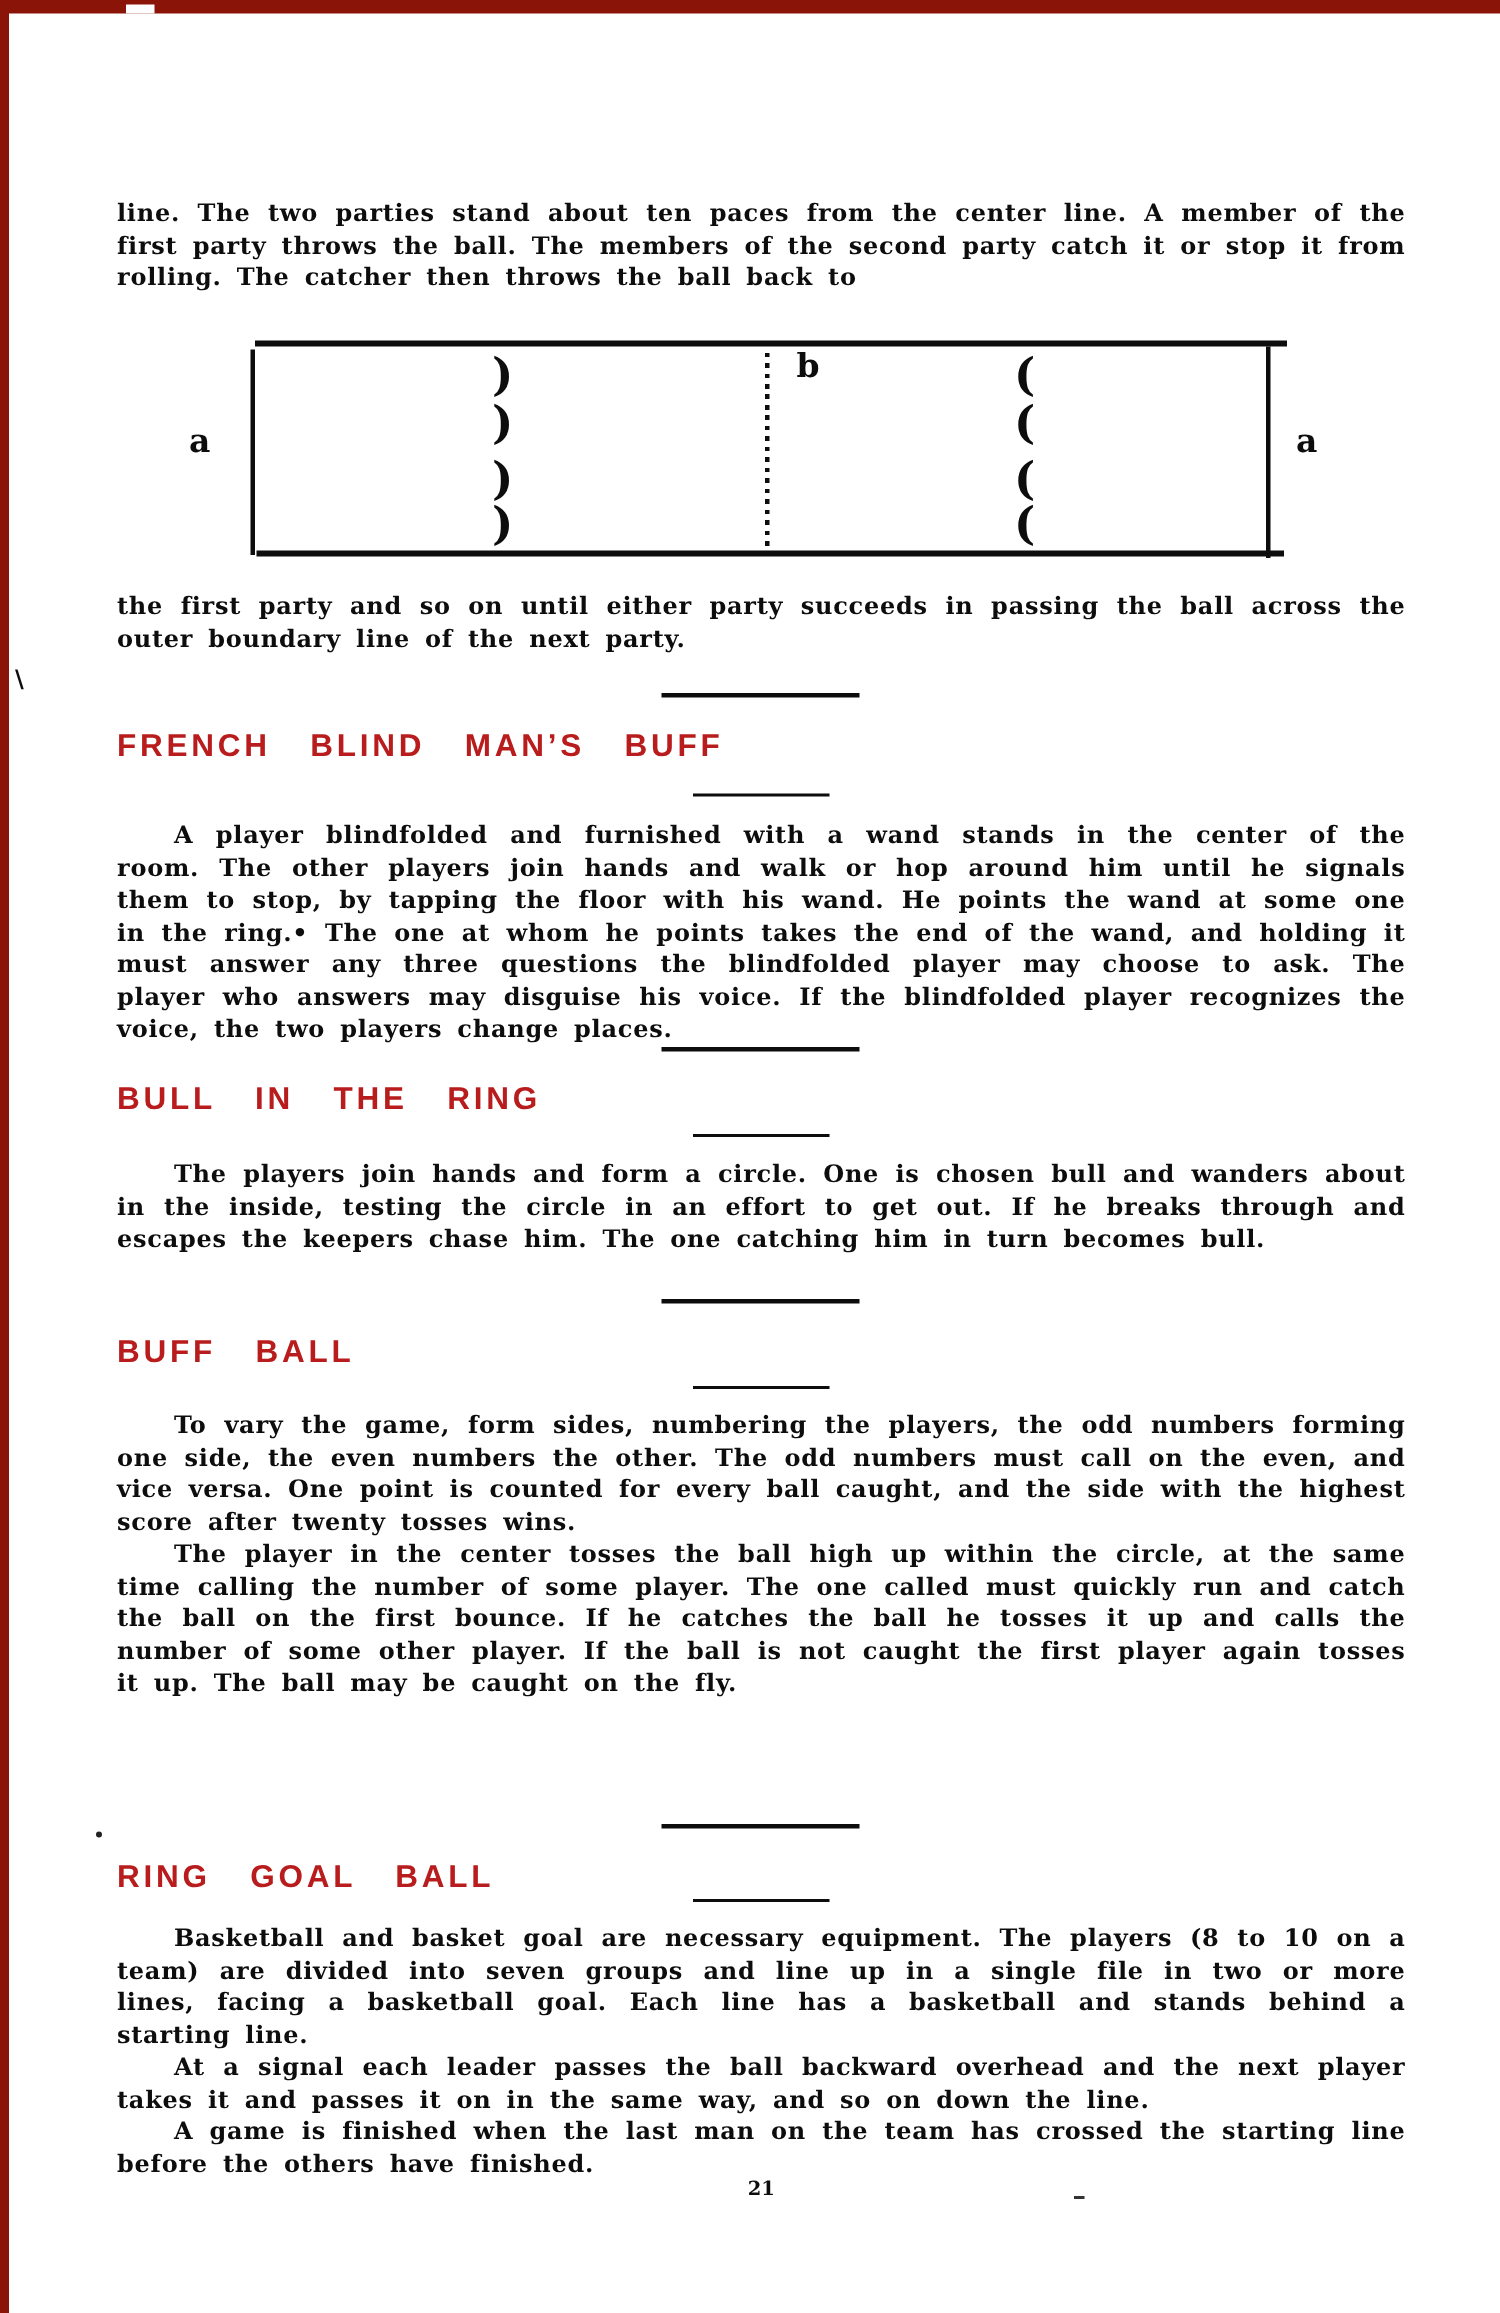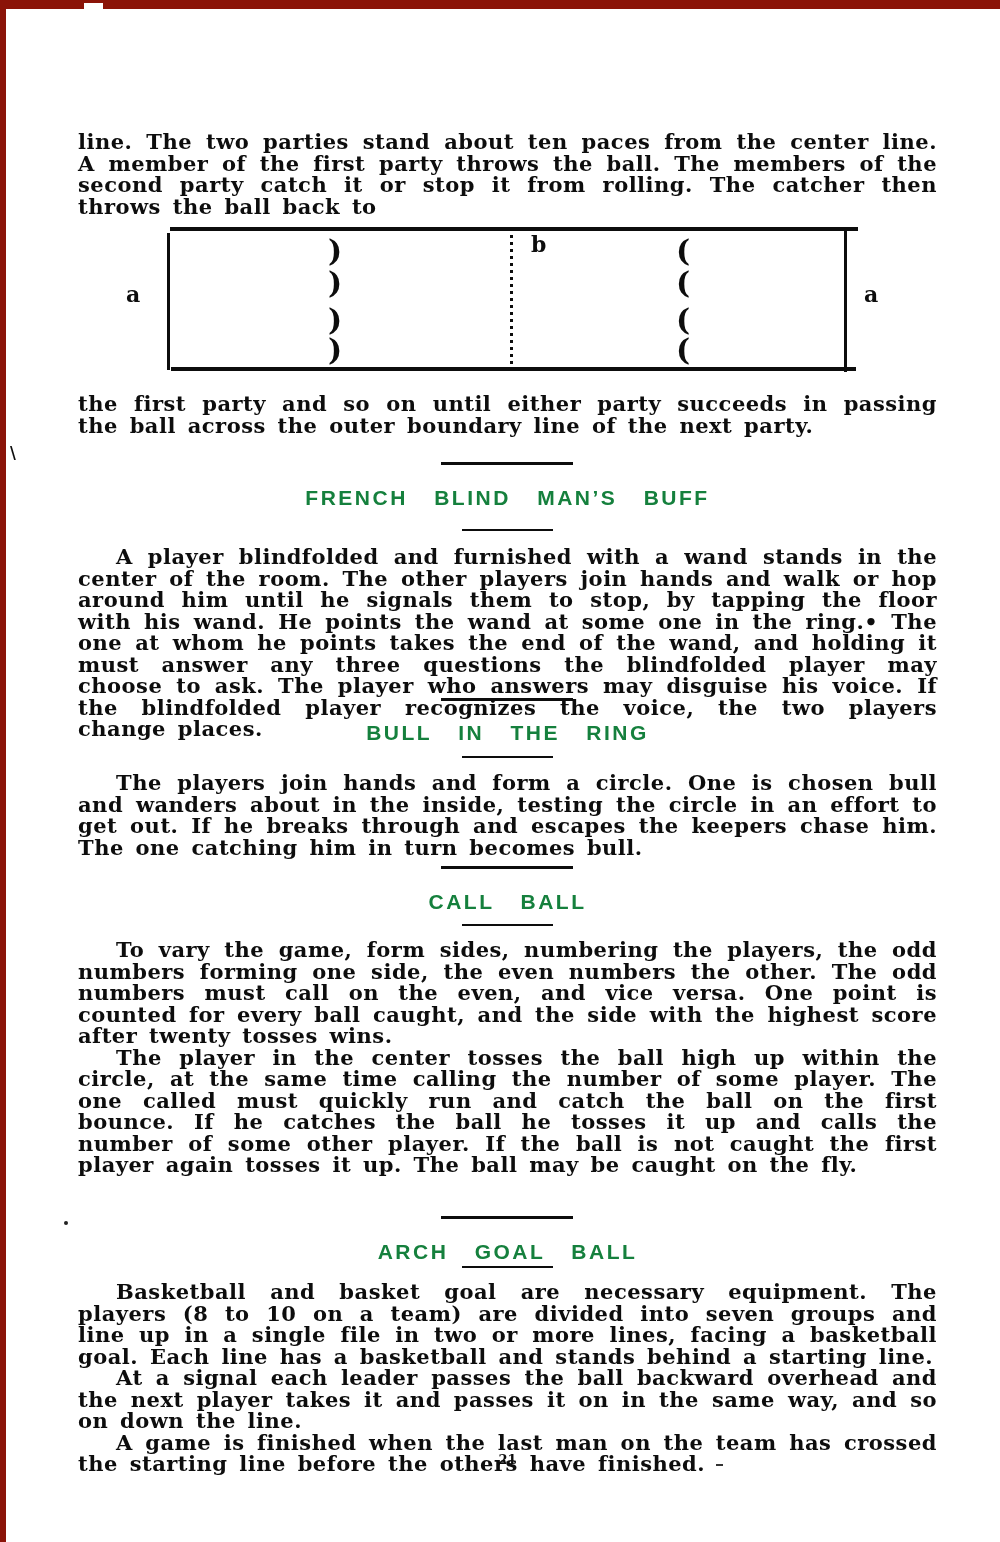--- a/index.html
+++ b/index.html
@@ -8,30 +8,30 @@
     background:#ffffff;color:#0d0d0d;
     font-family:"DejaVu Serif", serif;
   }
   
   .edge-top{position:absolute;left:0;top:0;width:1000px;height:9px;background:#8b1408;}
   .edge-top-notch{position:absolute;left:84px;top:3px;width:19px;height:6px;background:#ffffff;}
   .edge-left{position:absolute;left:0;top:0;width:6px;height:1542px;background:#8b1408;}
 
   .tb{
     position:absolute;left:78px;width:859px;
-    font-size:21px;line-height:21.5px;font-weight:700;
+    font-size:16px;line-height:21.5px;font-weight:700;
     text-align:justify;letter-spacing:0.5px;word-spacing:4px;
   }
   .tb p{margin:0;padding:0;}
   .tb p.ind{text-indent:38px;}
 
   .h{
-    position:absolute;left:78px;width:859px;text-align:center;
+    position:absolute;left:78px;width:859px;
     font-family:"Liberation Sans", sans-serif;font-weight:700;
-    font-size:21px;letter-spacing:2.5px;word-spacing:18px;color:#15803d;
+    font-size:21px;letter-spacing:2.5px;word-spacing:18px;color:#b91c1c;
   }
   .divider{position:absolute;left:441px;width:132px;height:3px;background:#0d0d0d;}
   .hrule{position:absolute;left:462px;width:91px;height:2px;background:#0d0d0d;}
 
   
   .dg-line{position:absolute;background:#0d0d0d;}
   .dg-dotted{
     position:absolute;left:510px;top:235px;width:3px;height:130px;
     background:repeating-linear-gradient(to bottom,#0d0d0d 0 3px,transparent 3px 7px);
   }
@@ -93,31 +93,31 @@
 </div>
 
 <div class="divider" style="top:698px;"></div>
 <div class="h" style="top:721px;">BULL IN THE RING</div>
 <div class="hrule" style="top:756px;"></div>
 <div class="tb" style="top:772px;">
   <p class="ind">The players join hands and form a circle.  One is chosen bull and wanders about in the inside, testing the circle in an effort to get out.  If he breaks through and escapes the keepers chase him.  The one catching him in turn becomes bull.</p>
 </div>
 
 <div class="divider" style="top:866px;"></div>
-<div class="h" style="top:890px;">CALL BALL</div>
+<div class="h" style="top:890px;">BUFF BALL</div>
 <div class="hrule" style="top:924px;"></div>
 <div class="tb" style="top:939px;">
   <p class="ind">To vary the game, form sides, numbering the players, the odd numbers forming one side, the even numbers the other.  The odd numbers must call on the even, and vice versa.  One point is counted for every ball caught, and the side with the highest score after twenty tosses wins.</p>
   <p class="ind">The player in the center tosses the ball high up within the circle, at the same time calling the number of some player.  The one called must quickly run and catch the ball on the first bounce.  If he catches the ball he tosses it up and calls the number of some other player.  If the ball is not caught the first player again tosses it up.  The ball may be caught on the fly.</p>
 </div>
 
 <div class="stray-dot"></div>
 
 <div class="divider" style="top:1216px;"></div>
-<div class="h" style="top:1240px;">ARCH GOAL BALL</div>
+<div class="h" style="top:1240px;">RING GOAL BALL</div>
 <div class="hrule" style="top:1266px;"></div>
 <div class="tb" style="top:1281px;">
   <p class="ind">Basketball and basket goal are necessary equipment.  The players (8 to 10 on a team) are divided into seven groups and line up in a single file in two or more lines, facing a basketball goal.  Each line has a basketball and stands behind a starting line.</p>
   <p class="ind">At a signal each leader passes the ball backward overhead and the next player takes it and passes it on in the same way, and so on down the line.</p>
   <p class="ind">A game is finished when the last man on the team has crossed the starting line before the others have finished.</p>
 </div>
 
 <div class="pagenum">21</div>
 <div class="pagenum-dash"></div>
 

